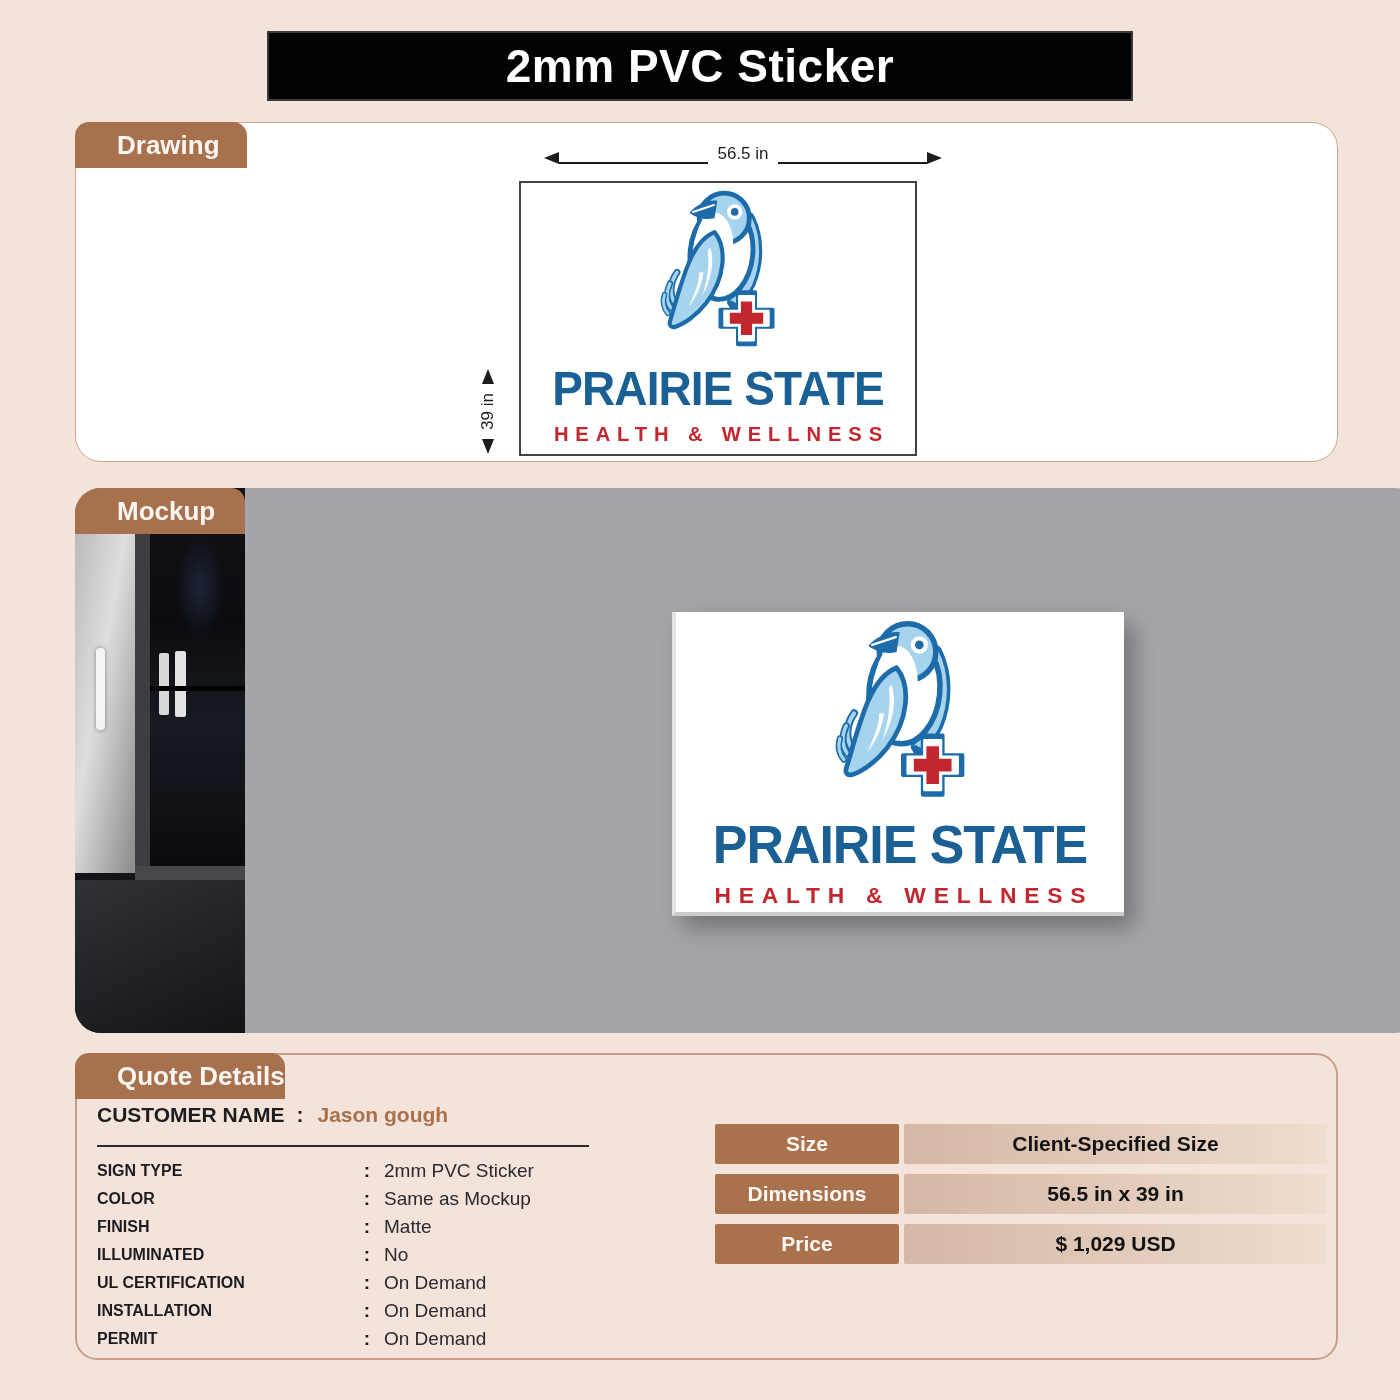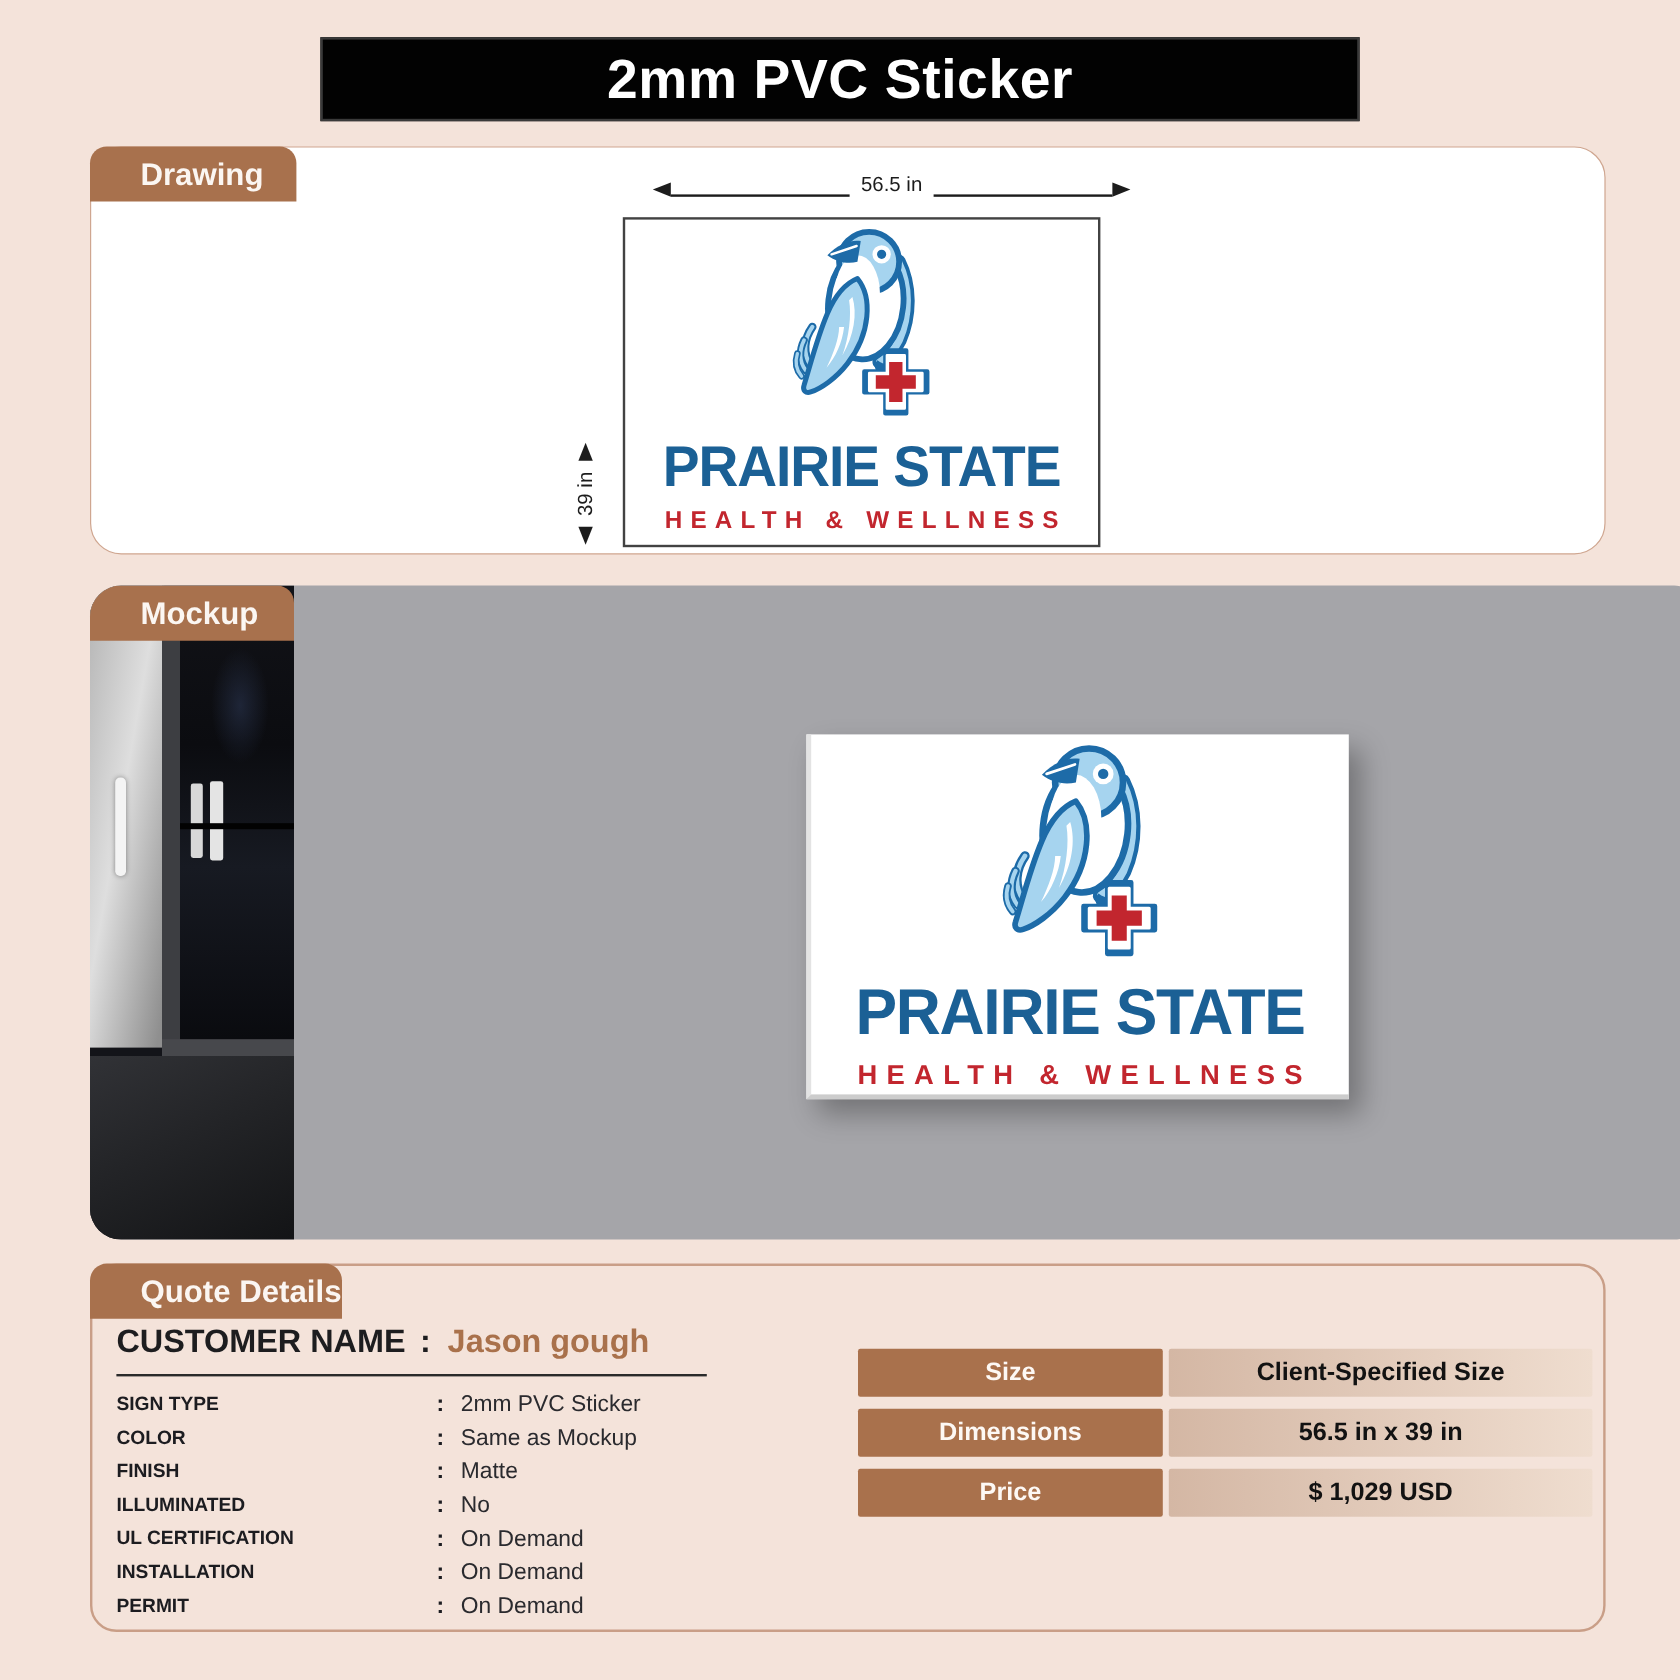--- a/index.html
+++ b/index.html
@@ -61,38 +61,38 @@
   .ph-handle-c{position:absolute;left:100px;top:163px;width:11px;height:66px;background:#e4e4e4;border-radius:2px;}
   .ph-crossbar{position:absolute;left:75px;right:0;top:198px;height:5px;background:#020202;}
   .ph-doorsill{position:absolute;left:60px;right:0;top:378px;height:16px;background:#47484c;}
   .ph-floor{position:absolute;left:0;right:0;top:392px;bottom:0;
     background:linear-gradient(155deg,#313236 0%,#232427 45%,#131416 100%);}
 
   
   .quote-panel{position:absolute;left:75px;top:1053px;width:1263px;height:307px;border:2px solid #c99e87;
     border-radius:22px;box-sizing:border-box;}
   .quote-tab{left:-2px;top:-2px;width:210px;}
-  .customer-line{position:absolute;left:20px;top:48px;display:flex;align-items:baseline;font-size:27px;}
+  .customer-line{position:absolute;left:20px;top:48px;display:flex;align-items:baseline;font-size:21px;}
   .customer-label{font-weight:bold;color:#1d1d1f;}
   .customer-colon{font-weight:bold;color:#1d1d1f;margin:0 14px 0 12px;}
   .customer-name{font-weight:bold;color:#a9714b;}
   .customer-underline{position:absolute;left:20px;top:90px;width:492px;height:2px;background:#2a2a2a;}
   .quote-rows{position:absolute;left:20px;top:102px;display:grid;
     grid-template-columns:257px 26px auto;line-height:28px;}
   .q-label{font-weight:bold;font-size:16px;color:#1c1c20;}
   .q-colon{font-weight:bold;font-size:19px;color:#1c1c20;text-align:center;}
   .q-value{font-size:19px;color:#2a2a2e;padding-left:4px;}
 
   
   .sign-details{position:absolute;left:638px;top:55px;width:612px;}
   .sd-header{height:45px;background:#282828;border-radius:3px;display:flex;align-items:center;
     justify-content:center;color:#fff;font-weight:bold;font-size:24px;}
   .sd-row{display:flex;margin-top:10px;height:40px;}
   .sd-row:first-of-type{margin-top:14px;}
-  .sd-key{width:254px;background:#a9714c;color:#fdf8f4;font-weight:bold;font-size:21px;
+  .sd-key{width:184px;background:#a9714c;color:#fdf8f4;font-weight:bold;font-size:21px;
     display:flex;align-items:center;justify-content:center;border-radius:2px;}
   .sd-val{flex:1;margin-left:5px;background:linear-gradient(90deg,#d4b7a4,#efddcf);
     color:#121212;font-weight:bold;font-size:21px;display:flex;align-items:center;justify-content:center;
     border-radius:2px;}
 </style>
 </head>
 <body>
 
 <div class="page">
 

